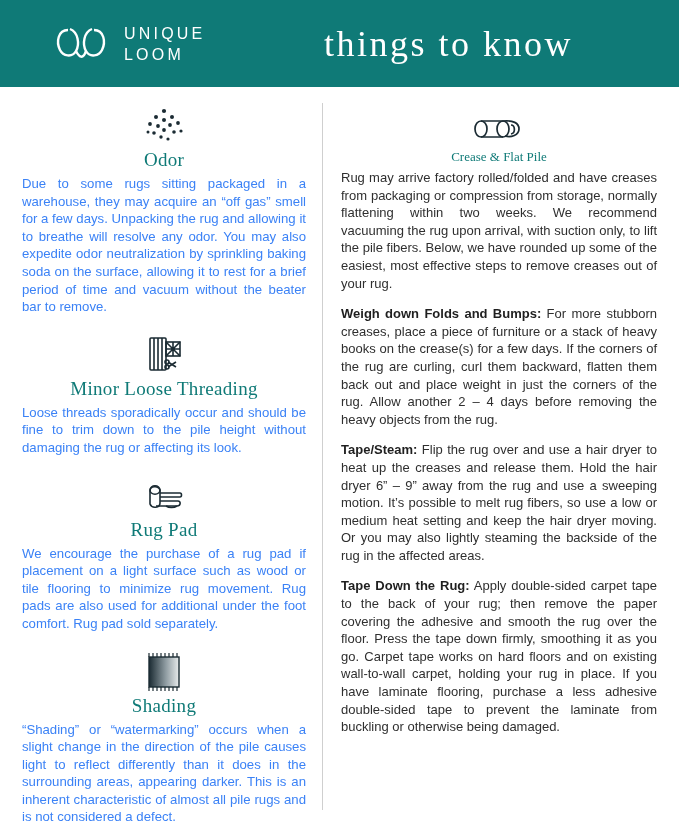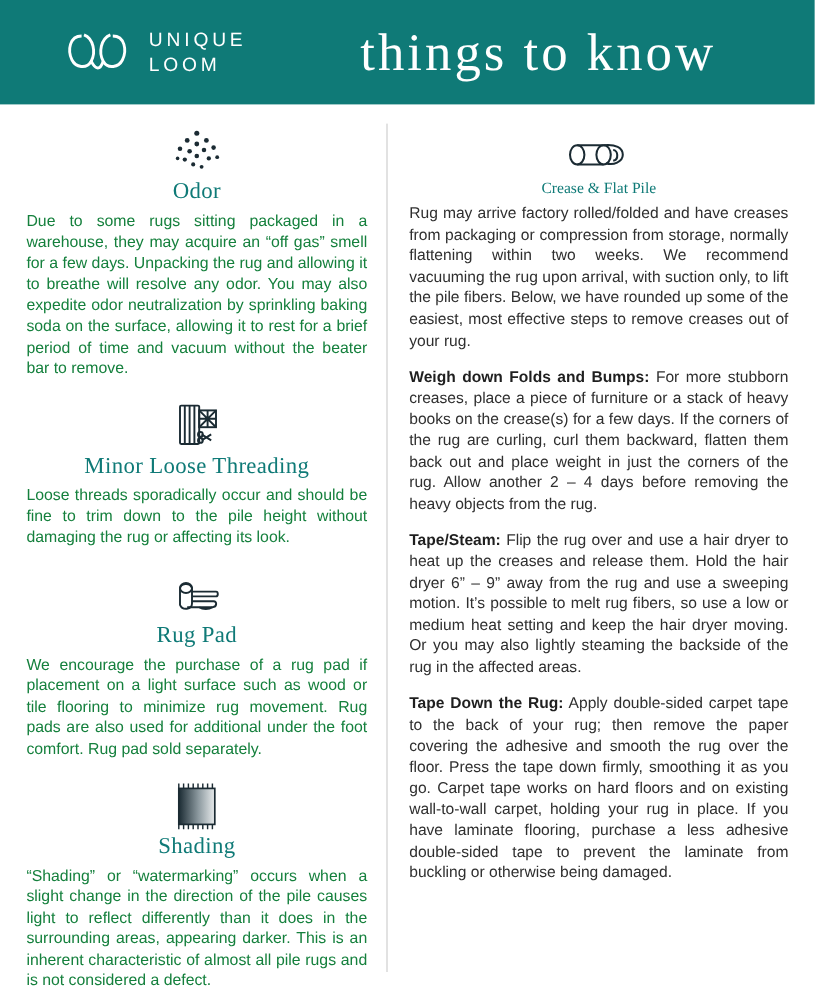--- a/index.html
+++ b/index.html
@@ -47,21 +47,21 @@
     letter-spacing: 3.2px;
     font-size: 16px;
     line-height: 21px;
     font-weight: 400;
   }
   .header-title {
     flex: 1 1 auto;
     text-align: center;
     color: #ffffff;
     font-family: "Liberation Serif", serif;
-    font-size: 44px;
+    font-size: 36px;
     letter-spacing: 2.5px;
     font-weight: 400;
     padding-right: 20px;
   }
 
   
   .content {
     display: flex;
     padding: 14px 22px 0 22px;
     box-sizing: border-box;
@@ -102,21 +102,21 @@
     font-size: 19px;
     font-weight: 400;
     margin: 0 0 4px 0;
     letter-spacing: 0.3px;
   }
   .sec-body {
     font-size: 13.2px;
     line-height: 17.6px;
     text-align: justify;
     margin: 0;
-    color: #15803d;
+    color: #3b82f6;
   }
 
   
   .r-title {
     text-align: center;
     color: #0f7a77;
     font-family: "Liberation Serif", serif;
     font-size: 13px;
     font-weight: 400;
     margin: 0 0 4px 0;

